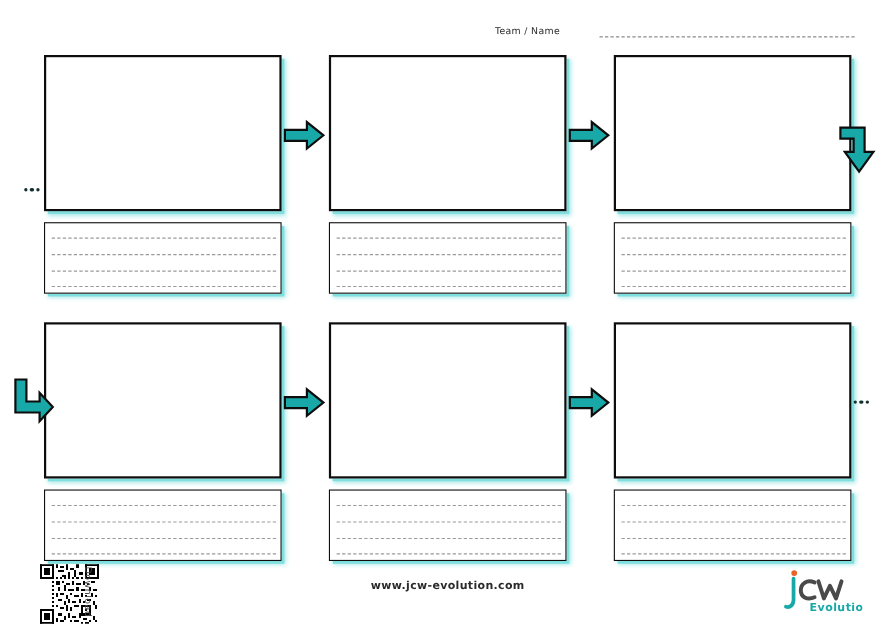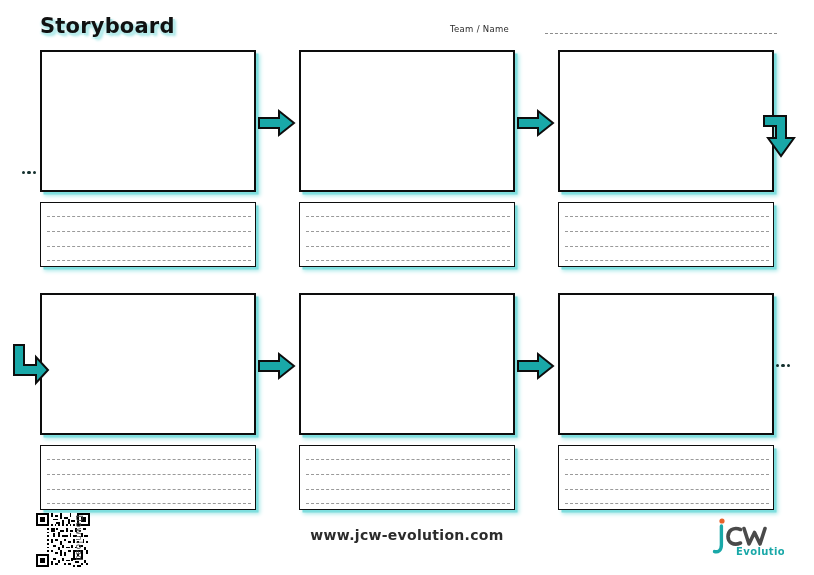--- a/index.html
+++ b/index.html
@@ -154,36 +154,35 @@
     letter-spacing: 0.5px;
     transform: rotate(90deg);
     transform-origin: left top;
     white-space: nowrap;
   }
   .site-url {
     position: absolute;
     left: 0; top: 22px;
     width: 814px;
     text-align: center;
-    font-size: 14px;
+    font-size: 10px;
     font-weight: 600;
     color: #2b2b2b;
     letter-spacing: 0.3px;
   }
   .logo {
     position: absolute;
     left: 706px; top: 10px;
     width: 78px; height: 46px;
   }
 </style>
 </head>
 <body>
 
 <div class="header">
-  <div class="title">Storyboard</div>
   <div class="team-label">Team / Name</div>
   <div class="team-line"></div>
 </div>
 
 <div class="row row-1">
 
   <div class="cell cell-0">
     <div class="frame"></div>
     <div class="caption-box">
       <div class="rule rule-0"></div>

